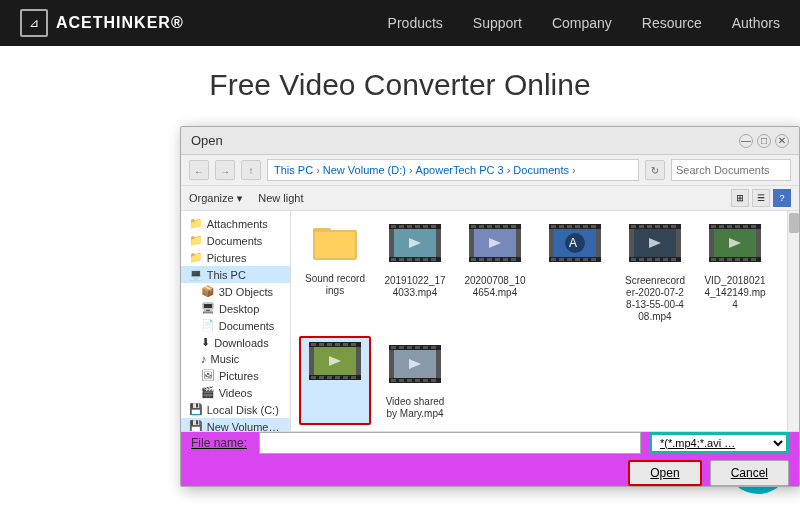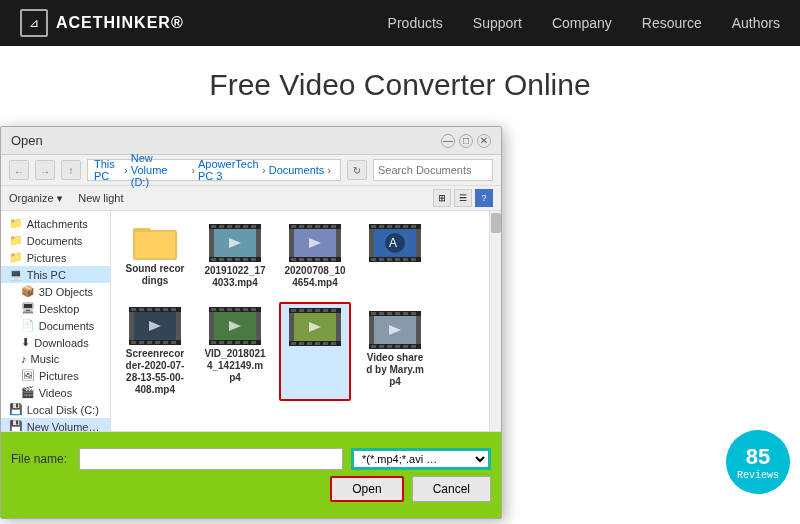--- a/index.html
+++ b/index.html
@@ -49,27 +49,27 @@
       color: #333;
     }
 
     
     .main-content {
       background: white;
       min-height: calc(524px - 46px);
       position: relative;
       display: flex;
       align-items: flex-start;
-      justify-content: flex-start;
+      justify-content: flex-end;
       padding-top: 10px;
     }
 
     
     .file-dialog {
-      width: 502px;
+      width: 620px;
       background: #f0f0f0;
       border: 1px solid #aaa;
       box-shadow: 3px 3px 15px rgba(0,0,0,0.3);
       border-radius: 2px;
       font-family: 'Segoe UI', Arial, sans-serif;
       font-size: 12px;
     }
 
     .dialog-titlebar {
       background: #e8e8e8;
@@ -241,38 +241,38 @@
       cursor: pointer;
       padding: 4px;
       border: 1px solid transparent;
     }
     .file-item.selected { background: #cde8ff; border: 2px solid #cc0000; border-radius: 2px; }
 
     .file-label {
       font-size: 10px;
       text-align: center;
       color: #333;
-      margin-top: 3px;
+      margin-top: 13px;
       word-break: break-all;
       line-height: 1.2;
-      font-weight: bold;
     }
 
     .scrollbar-area {
       width: 12px;
       background: #f0f0f0;
       border-left: 1px solid #ddd;
       display: flex;
       flex-direction: column;
     }
 
     .dialog-bottom {
-      background: #84cc16;
+      background: #d946ef;
       border-top: 1px solid #ddd;
-      padding: 16px 10px;
+      padding: 0 10px;
+      text-decoration: underline;
     }
     .file-name-row {
       display: flex;
       align-items: center;
       gap: 8px;
       margin-bottom: 6px;
     }
     .file-name-label {
       font-size: 12px;
       color: #333;

